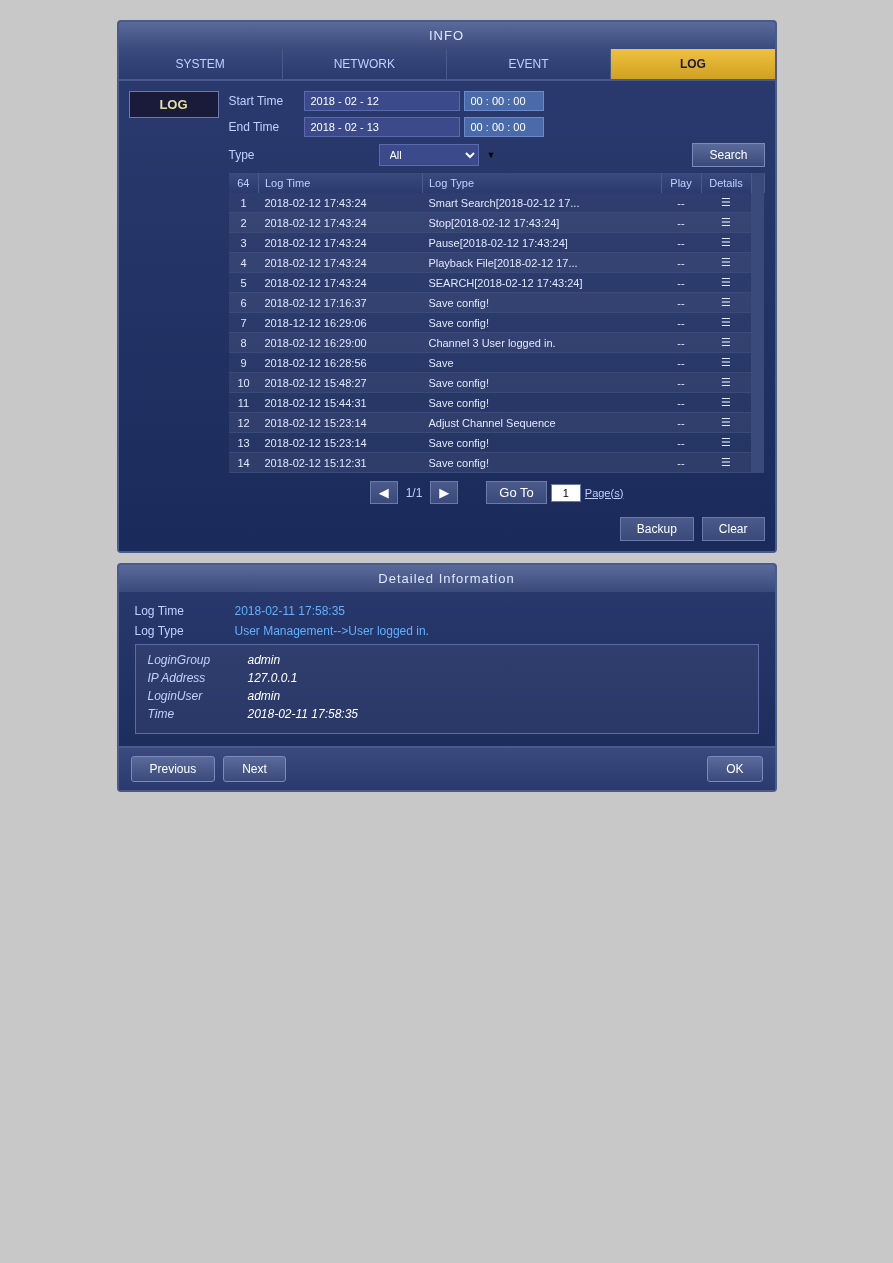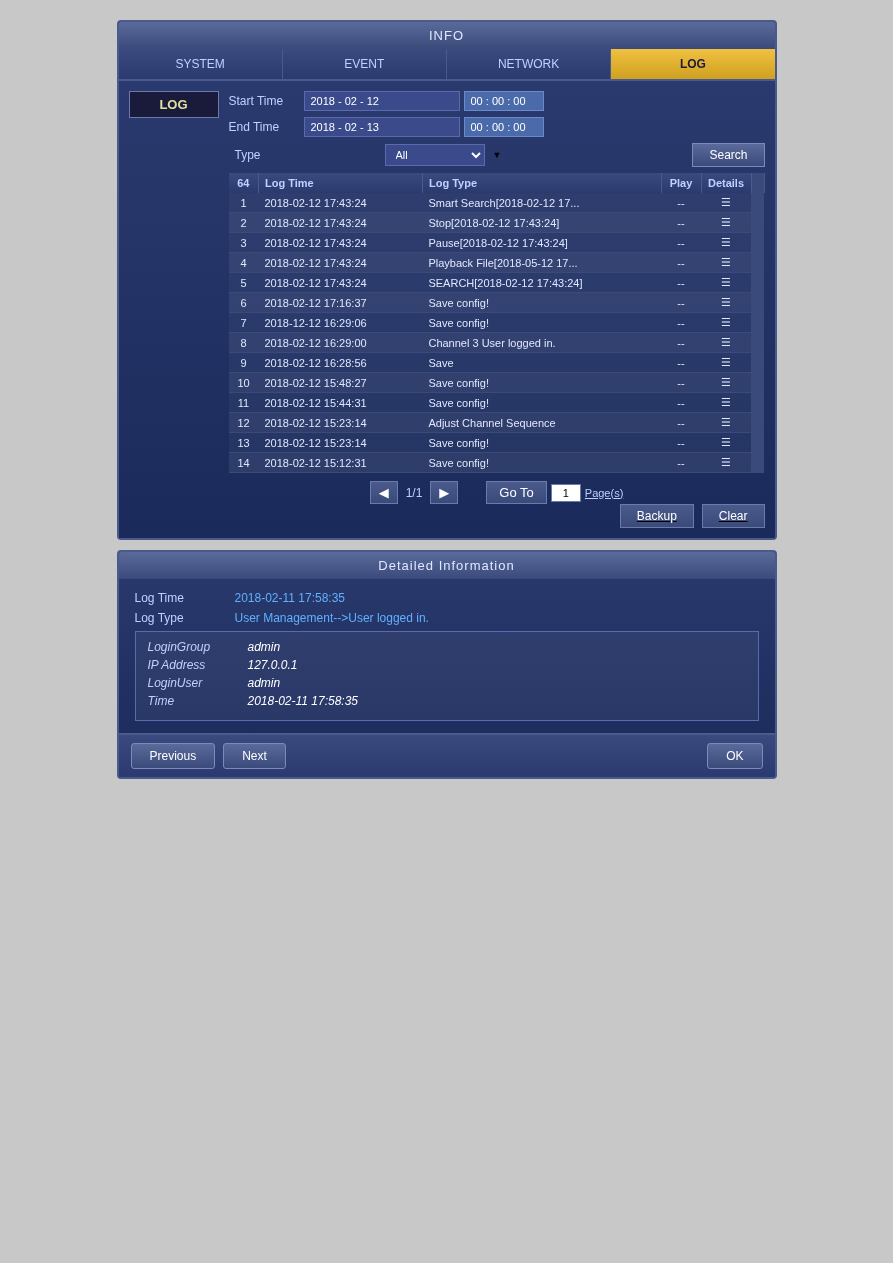--- a/index.html
+++ b/index.html
@@ -150,21 +150,21 @@
 
     .log-table thead tr {
       background: linear-gradient(180deg, #3a4a7e 0%, #2a3a6e 100%);
     }
 
     .log-table thead th {
       color: #c0d0ff;
       padding: 4px 6px;
       text-align: left;
       border-right: 1px solid #4a5a8a;
-      font-weight: bold;
+      font-weight: normal;
     }
 
     .log-table thead th.num-col {
       width: 30px;
       text-align: center;
     }
 
     .log-table tbody tr {
       border-bottom: 1px solid #3a4a7a;
     }
@@ -258,22 +258,21 @@
     .pages-label {
       color: #c0d0ff;
       font-size: 11px;
       text-decoration: underline;
     }
 
     .action-row {
       display: flex;
       justify-content: flex-end;
       gap: 8px;
-      margin-top: 0;
-      text-decoration: underline;
+      margin-top: 13px;
     }
 
     .action-btn {
       background: linear-gradient(180deg, #4a5a8a 0%, #3a4a7a 100%);
       border: 1px solid #6a7aaa;
       color: #ffffff;
       padding: 4px 16px;
       font-size: 12px;
       cursor: pointer;
       min-width: 60px;
@@ -371,24 +370,24 @@
 <div class="panel top-panel">
   <div class="panel-title-bar">
     <span>INFO</span>
   </div>
 
   <div class="nav-tabs">
     <div class="nav-tab">
       <span>SYSTEM</span>
     </div>
     <div class="nav-tab">
+      <span>NETWORK</span>
+    </div>
+    <div class="nav-tab">
       <span>EVENT</span>
-    </div>
-    <div class="nav-tab">
-      <span>NETWORK</span>
     </div>
     <div class="nav-tab active">
       <span>LOG</span>
     </div>
   </div>
 
   <div class="content-area clearfix">
     <div class="left-sidebar">
       <div class="sidebar-label">LOG</div>
     </div>
@@ -401,21 +400,21 @@
         <input class="time-input" type="text" value="00 : 00 : 00" style="">
       </div>
 
       <div class="form-row">
         <span class="form-label">End Time</span>
         <input class="date-input" type="text" value="2018 - 02 - 13" style="">
         <input class="time-input" type="text" value="00 : 00 : 00" style="">
       </div>
 
       <div class="type-row">
-        <span class="form-label" style="position: relative; margin-left: 6px;">Type</span>
+        <span class="form-label" style="position: relative; margin-left: 0px;">Type</span>
         <select class="type-select">
           <option>All</option>
         </select>
         <span class="dd-arrow">▼</span>
         <button class="search-btn" style="margin-left: auto;">Search</button>
       </div>
 
       <table class="log-table">
         <thead>
           <tr>
@@ -448,21 +447,21 @@
       <td class="num-col">3</td>
       <td>2018-02-12 17:43:24</td>
       <td>Pause[2018-02-12 17:43:24]</td>
       <td class="play-icon">--</td>
       <td class="detail-icon">☰</td>
       <td class="scrollbar-col"></td>
     </tr>
             <tr>
       <td class="num-col">4</td>
       <td>2018-02-12 17:43:24</td>
-      <td>Playback File[2018-05-12 17...</td>
+      <td>Playback File[2018-02-12 17...</td>
       <td class="play-icon">--</td>
       <td class="detail-icon">☰</td>
       <td class="scrollbar-col"></td>
     </tr>
             <tr>
       <td class="num-col">5</td>
       <td>2018-02-12 17:43:24</td>
       <td>SEARCH[2018-02-12 17:43:24]</td>
       <td class="play-icon">--</td>
       <td class="detail-icon">☰</td>

